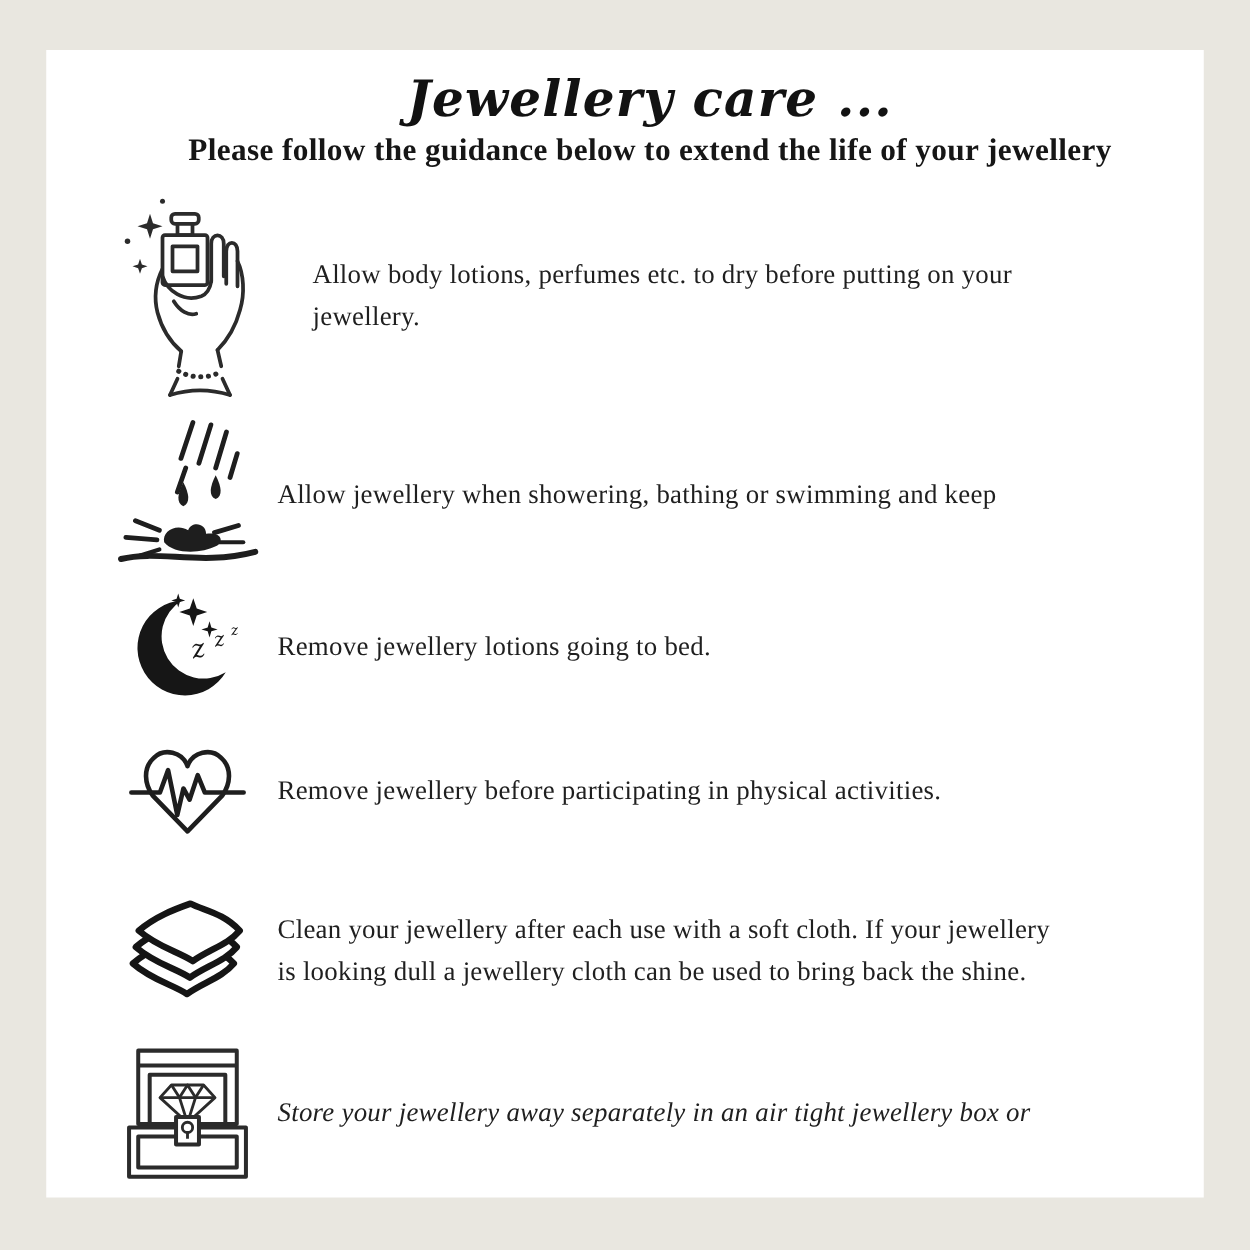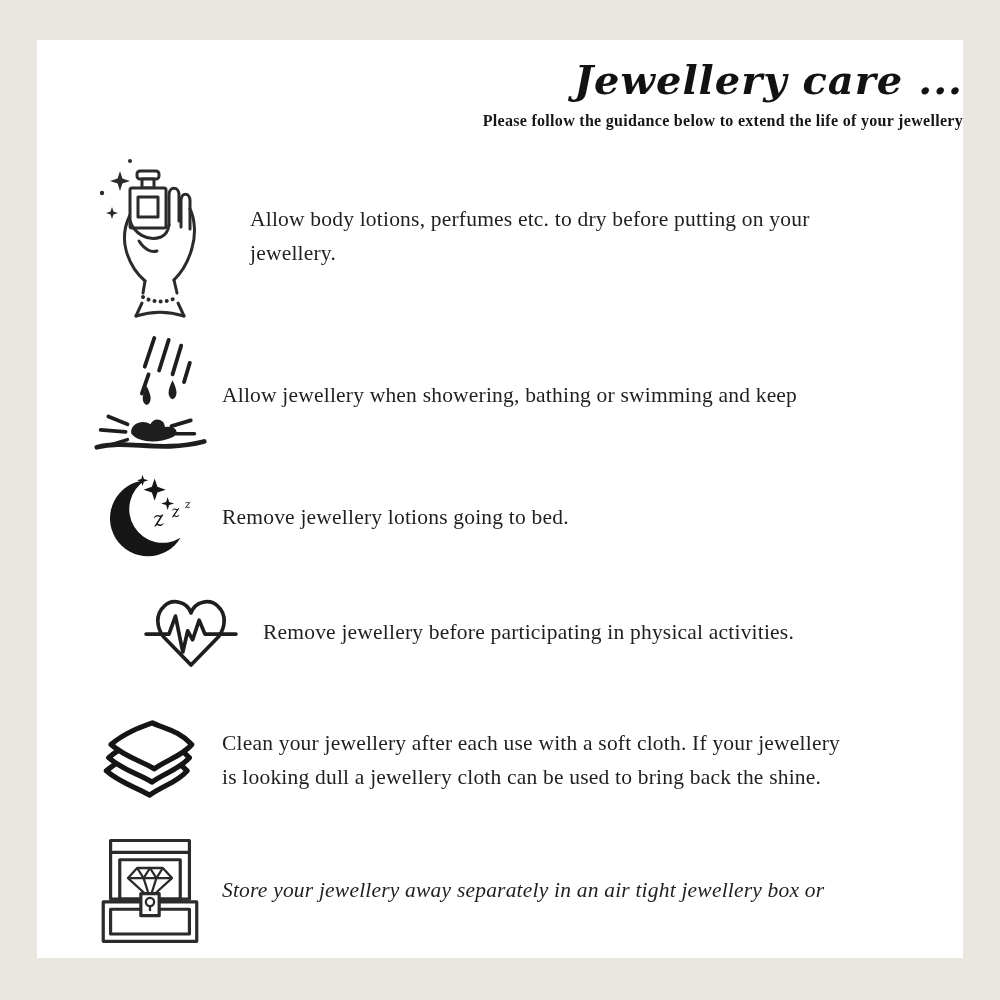--- a/index.html
+++ b/index.html
@@ -9,45 +9,45 @@
     font-family: "Liberation Serif", serif;
     color: #1f1f1f;
     position: relative;
   }
   .card {
     position: absolute;
     left: 37px; top: 40px;
     width: 926px; height: 918px;
     background: #ffffff;
   }
-  .header { text-align: right; padding-top: 14px; padding-left: 40px; }
+  .header { text-align: center; padding-top: 14px; padding-left: 40px; }
   .title {
     font-family: "DejaVu Serif", serif;
     font-style: italic;
     font-weight: 700;
     font-size: 40px;
     line-height: 52px;
     letter-spacing: 1px;
     color: #121212;
   }
   .subtitle {
     font-family: "Liberation Serif", serif;
     font-weight: 600;
-    font-size: 16px;
+    font-size: 25px;
     line-height: 26px;
     letter-spacing: 0.3px;
     color: #161616;
     margin-top: 2px;
   }
   .rows { margin-top: 11px; }
   .row { display: flex; align-items: center; }
   .r1 { height: 182px; gap: 28px; }
   .r2 { height: 135px; }
   .r3 { height: 110px; }
-  .r4 { height: 120px; padding-left: 41px; }
+  .r4 { height: 120px; }
   .r5 { height: 135px; }
   .r6 { height: 125px; font-style: italic; }
   .icon-cell {
     width: 126px;
     margin-left: 50px;
     flex: none;
     display: flex;
     align-items: center;
     justify-content: center;
   }

